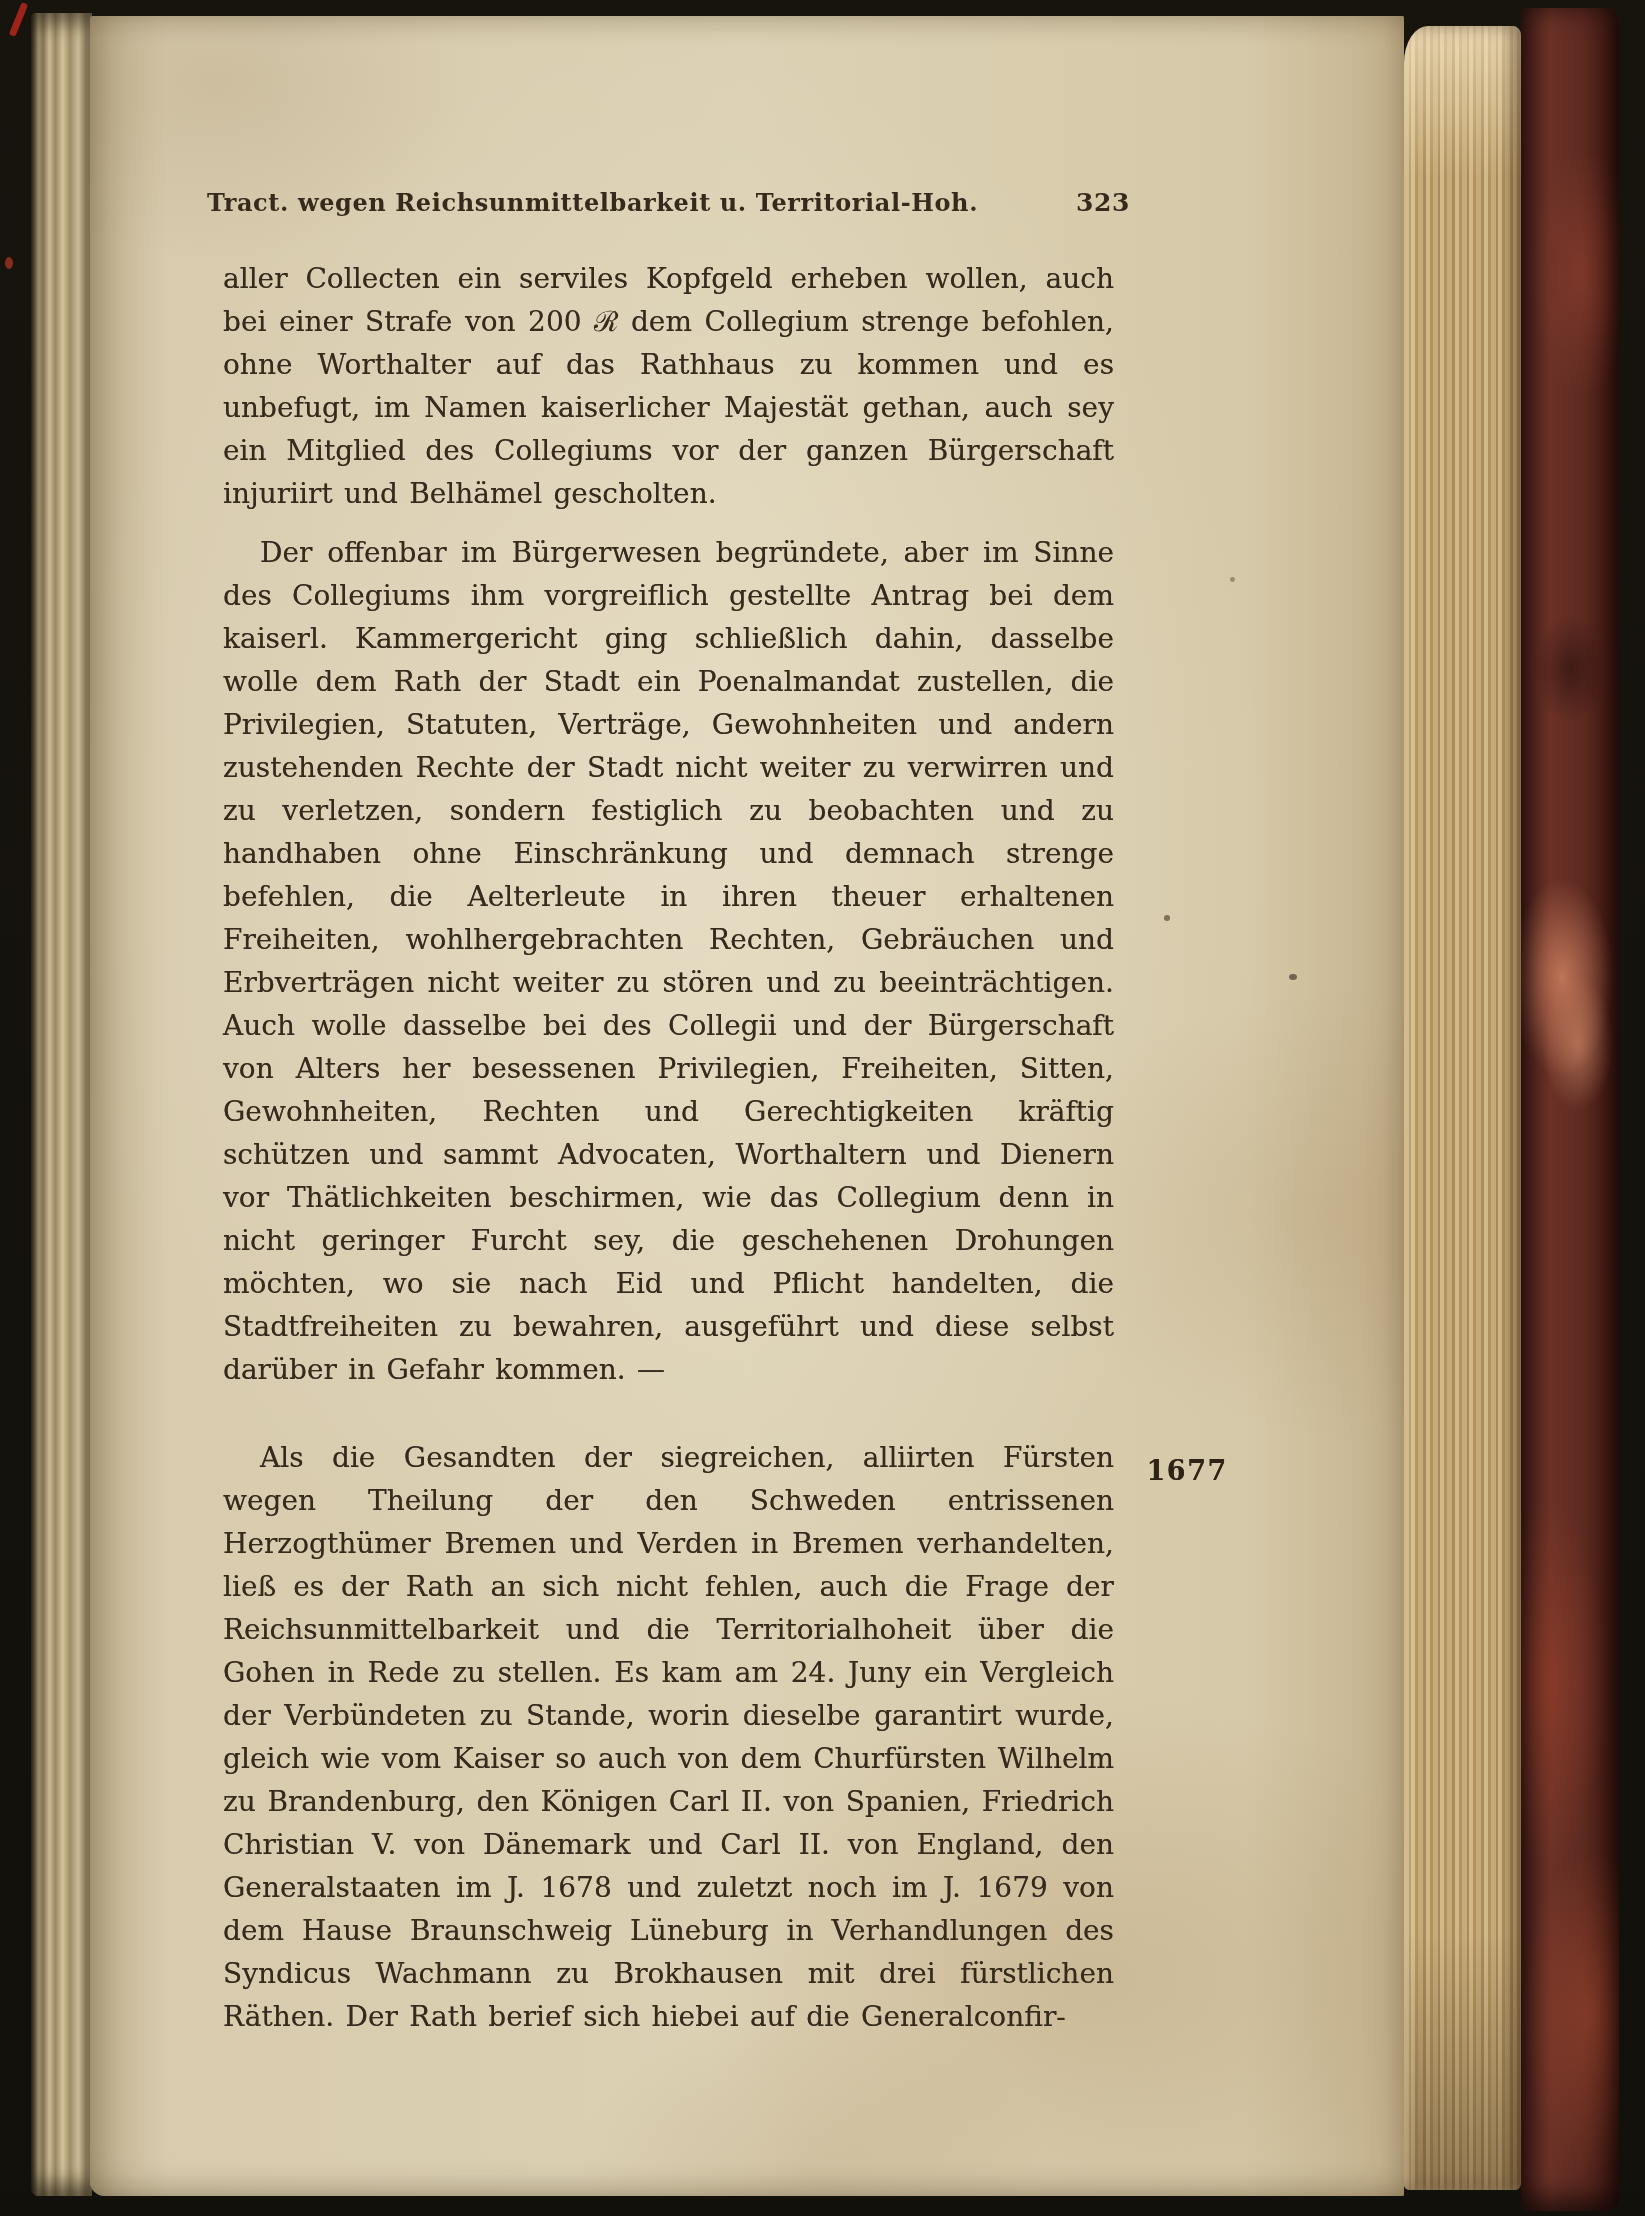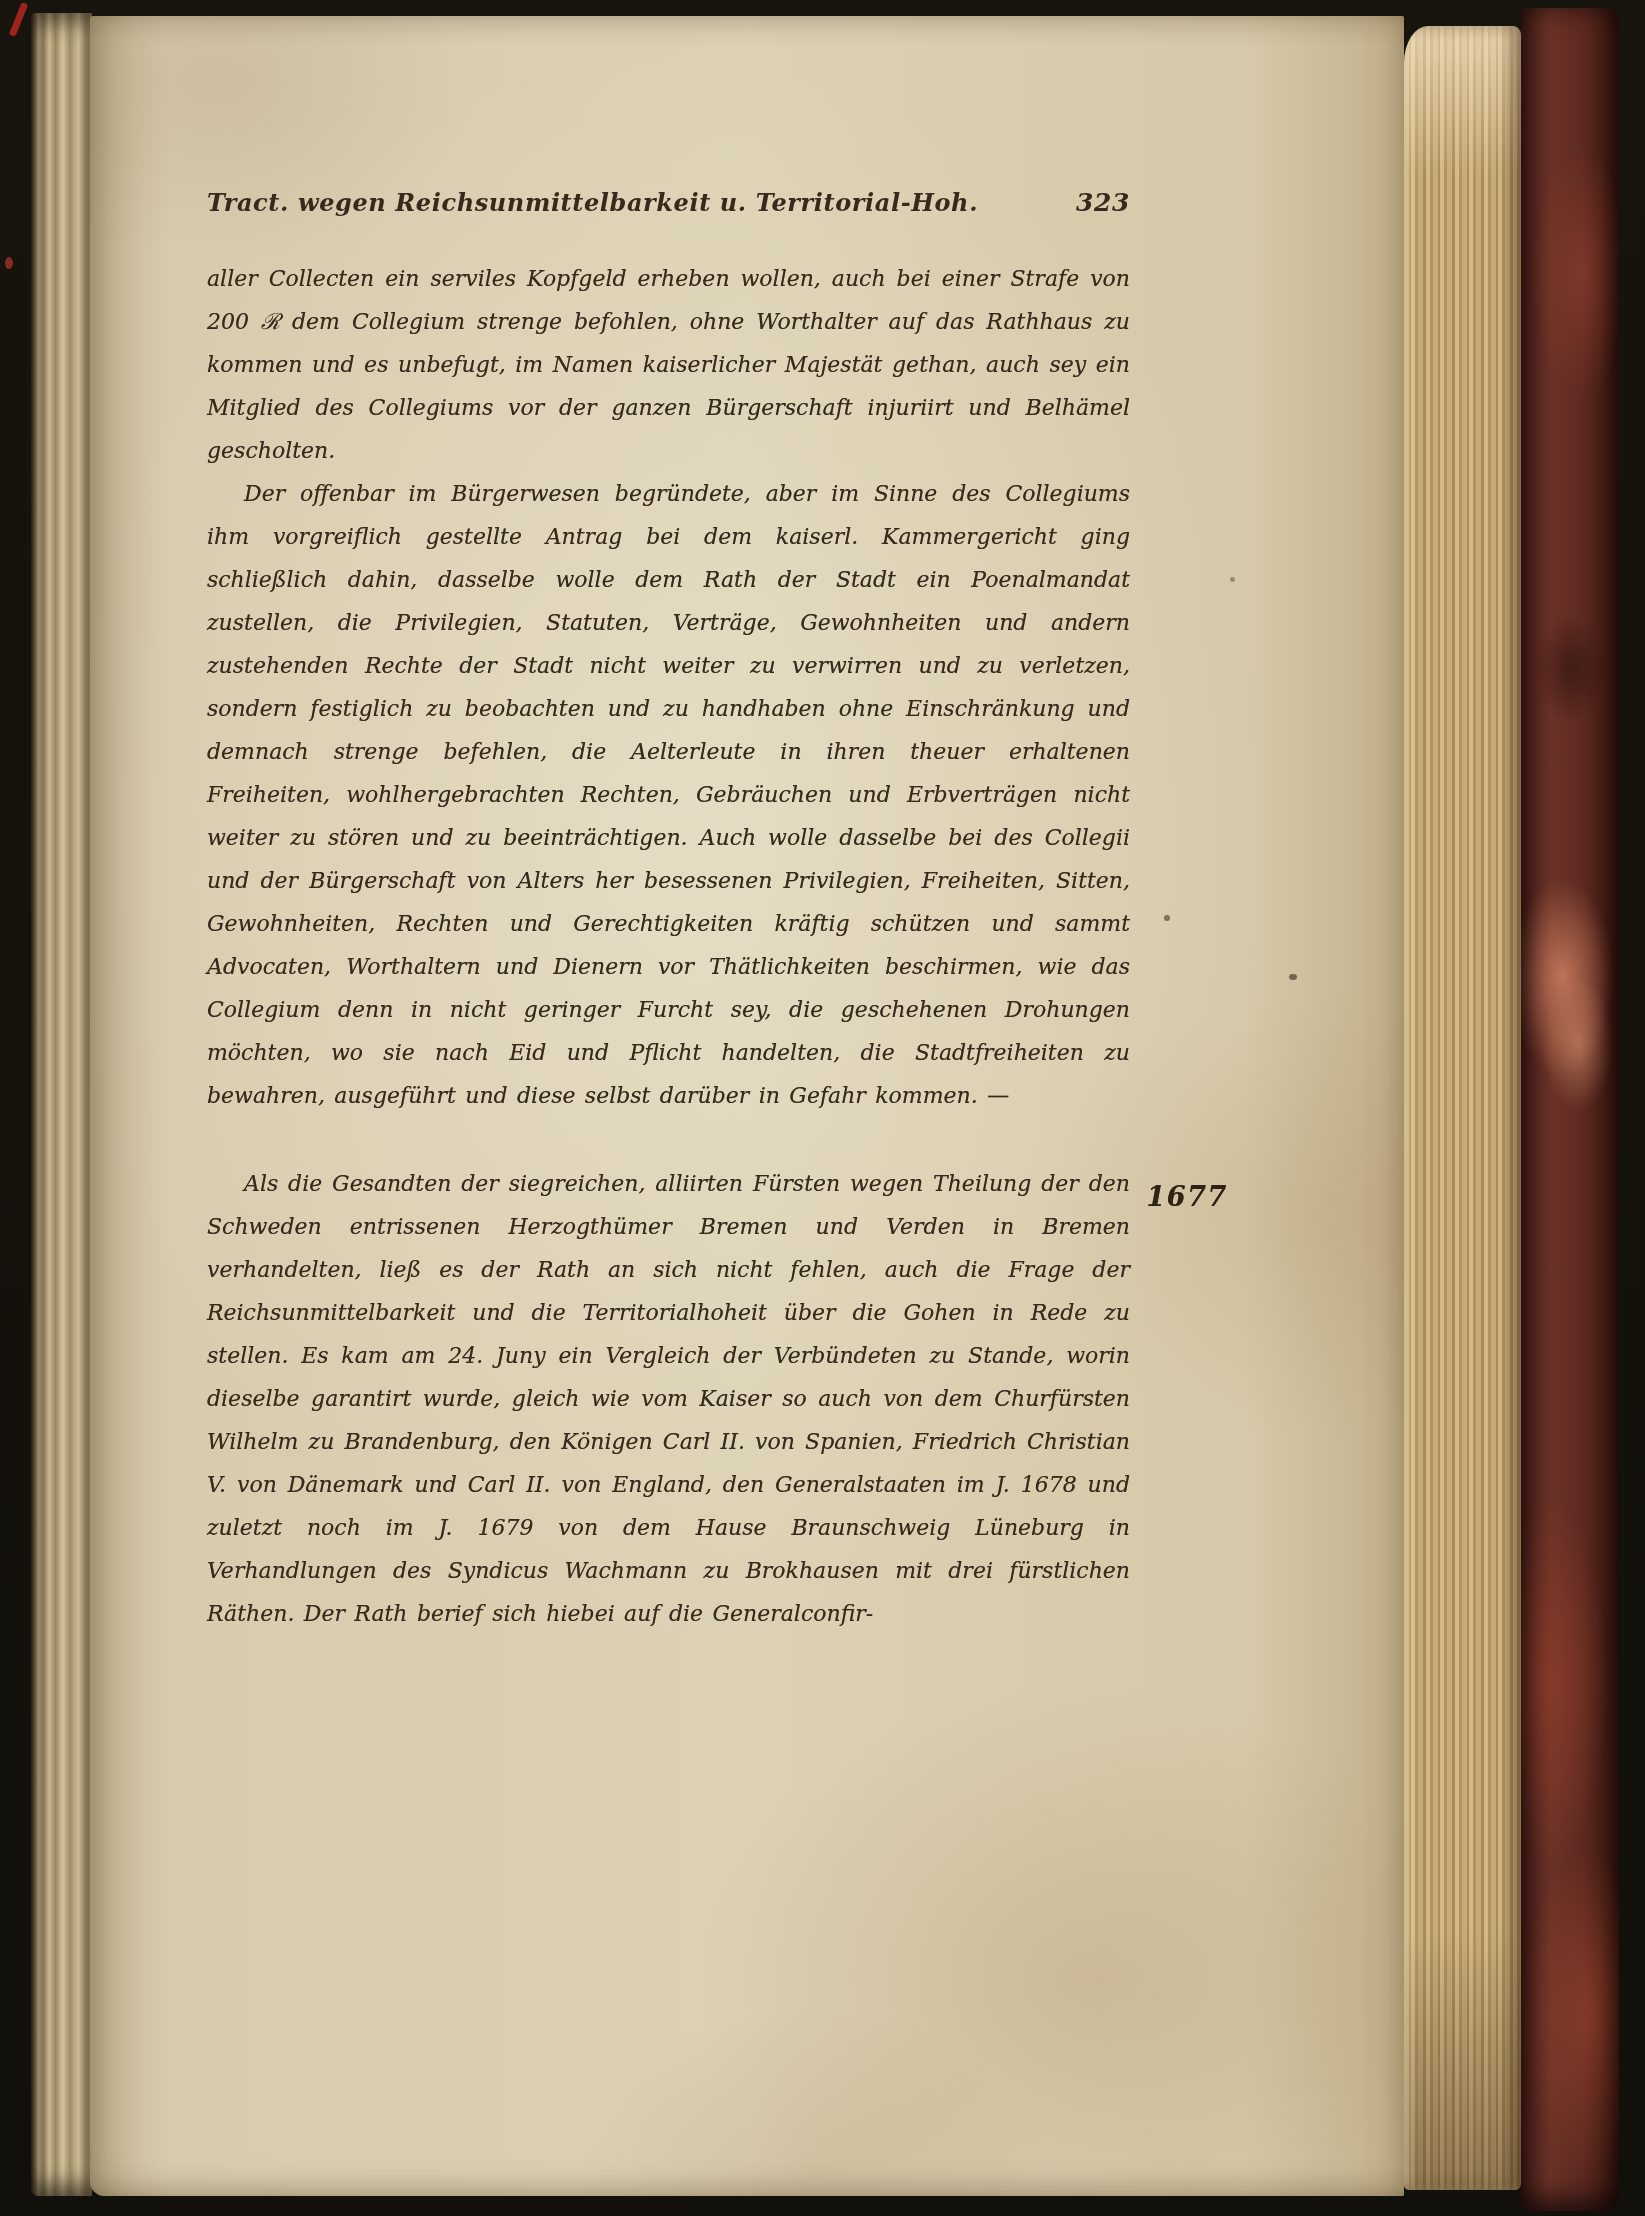--- a/index.html
+++ b/index.html
@@ -53,21 +53,20 @@
       radial-gradient(ellipse 370px 257px at 10% 3%, rgba(120,90,50,0.12), transparent 70%),
       radial-gradient(ellipse 338px 241px at 55% 99%, rgba(140,100,55,0.14), transparent 70%),
       radial-gradient(ellipse 788px 1045px at 44% 38%, rgba(255,251,238,0.28), transparent 78%),
       linear-gradient(90deg, #c6b795 0%, #d8cbae 6%, #dcd1b4 50%, #d6c9a9 88%, #c3b08b 100%);
     box-shadow:
       inset 34px 0 48px -26px rgba(85,65,35,.38),
       inset -21px 0 39px -21px rgba(85,65,35,.30),
       inset 0 14.5px 32px -19.3px rgba(70,55,30,.35),
       inset 0 -17.7px 35px -19.3px rgba(70,55,30,.38);
     overflow: hidden;
-    font-style: italic;
   }
 
   
   .speck { position: absolute; background: #5d4a33; border-radius: 50%; opacity: .7; }
   .speck.s1 { left: 1074px; top: 899px; width: 5.6px; height: 5.6px; }
   .speck.s2 { left: 1199px; top: 958px; width: 8px; height: 6.4px; background:#4a3c2b; }
   .speck.s3 { left: 1140px; top: 561px;  width: 4.8px; height: 4.8px; opacity:.5; }
 
   
   .page-stack {
@@ -115,22 +114,22 @@
     align-items: baseline;
     font-weight: 700;
     font-size: 24px;
     letter-spacing: 0.6px;
     margin-bottom: 40px;
     white-space: nowrap;
   }
   .running-head .rh-folio { font-size: 25px; }
 
   .para {
-    margin: 0;
-    font-size: 22px;
+    margin: 16px;
+    font-size: 28px;
     line-height: 43px;
     text-align: justify;
     word-spacing: 2.4px;
     text-shadow: 0 0 0.5px rgba(53,42,28,.55);
   }
   .para.indent { text-indent: 37px; }
 
   .para-wrap { position: relative; margin-top: 45px; }
   .margin-year {
     position: absolute;

